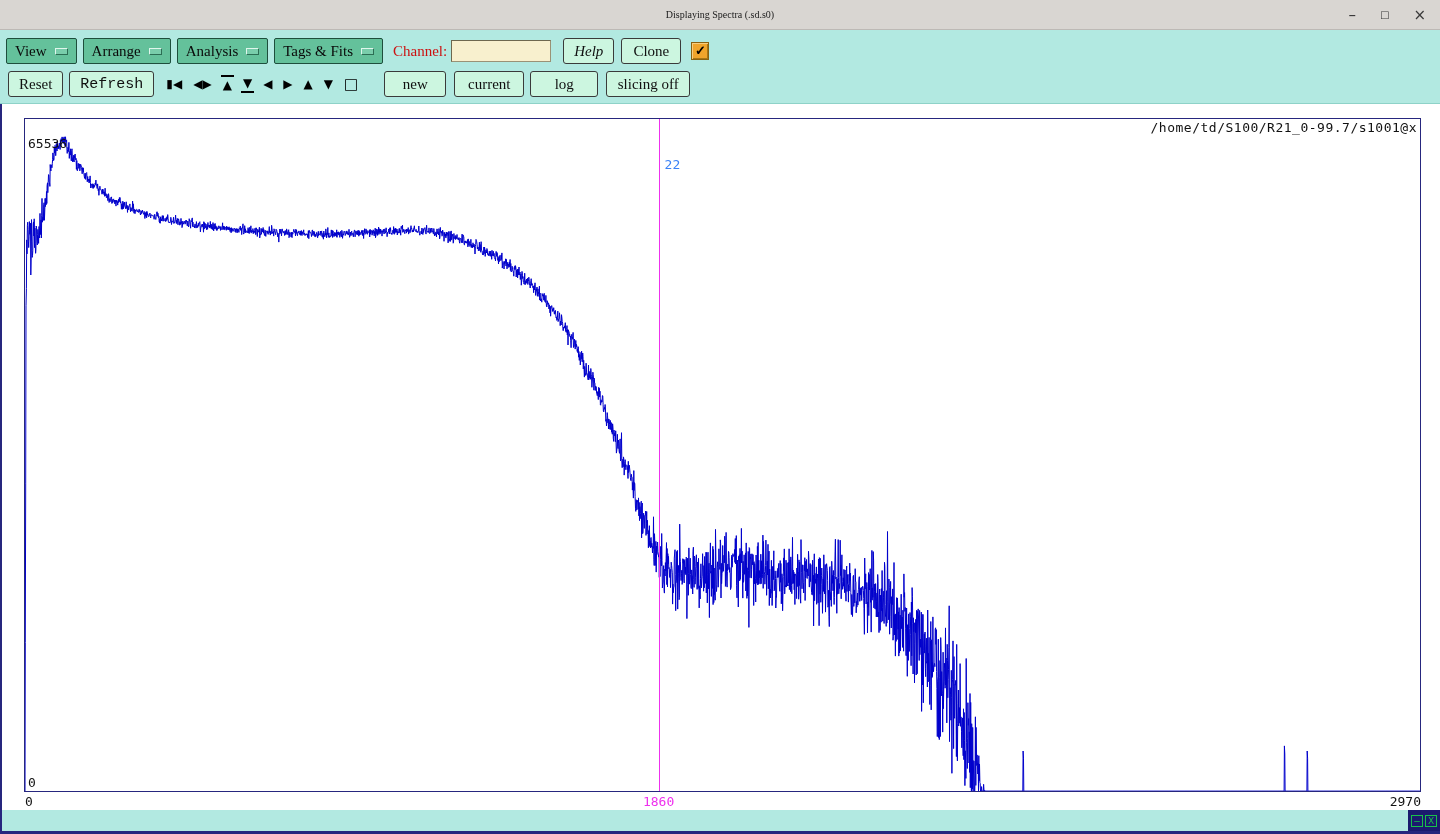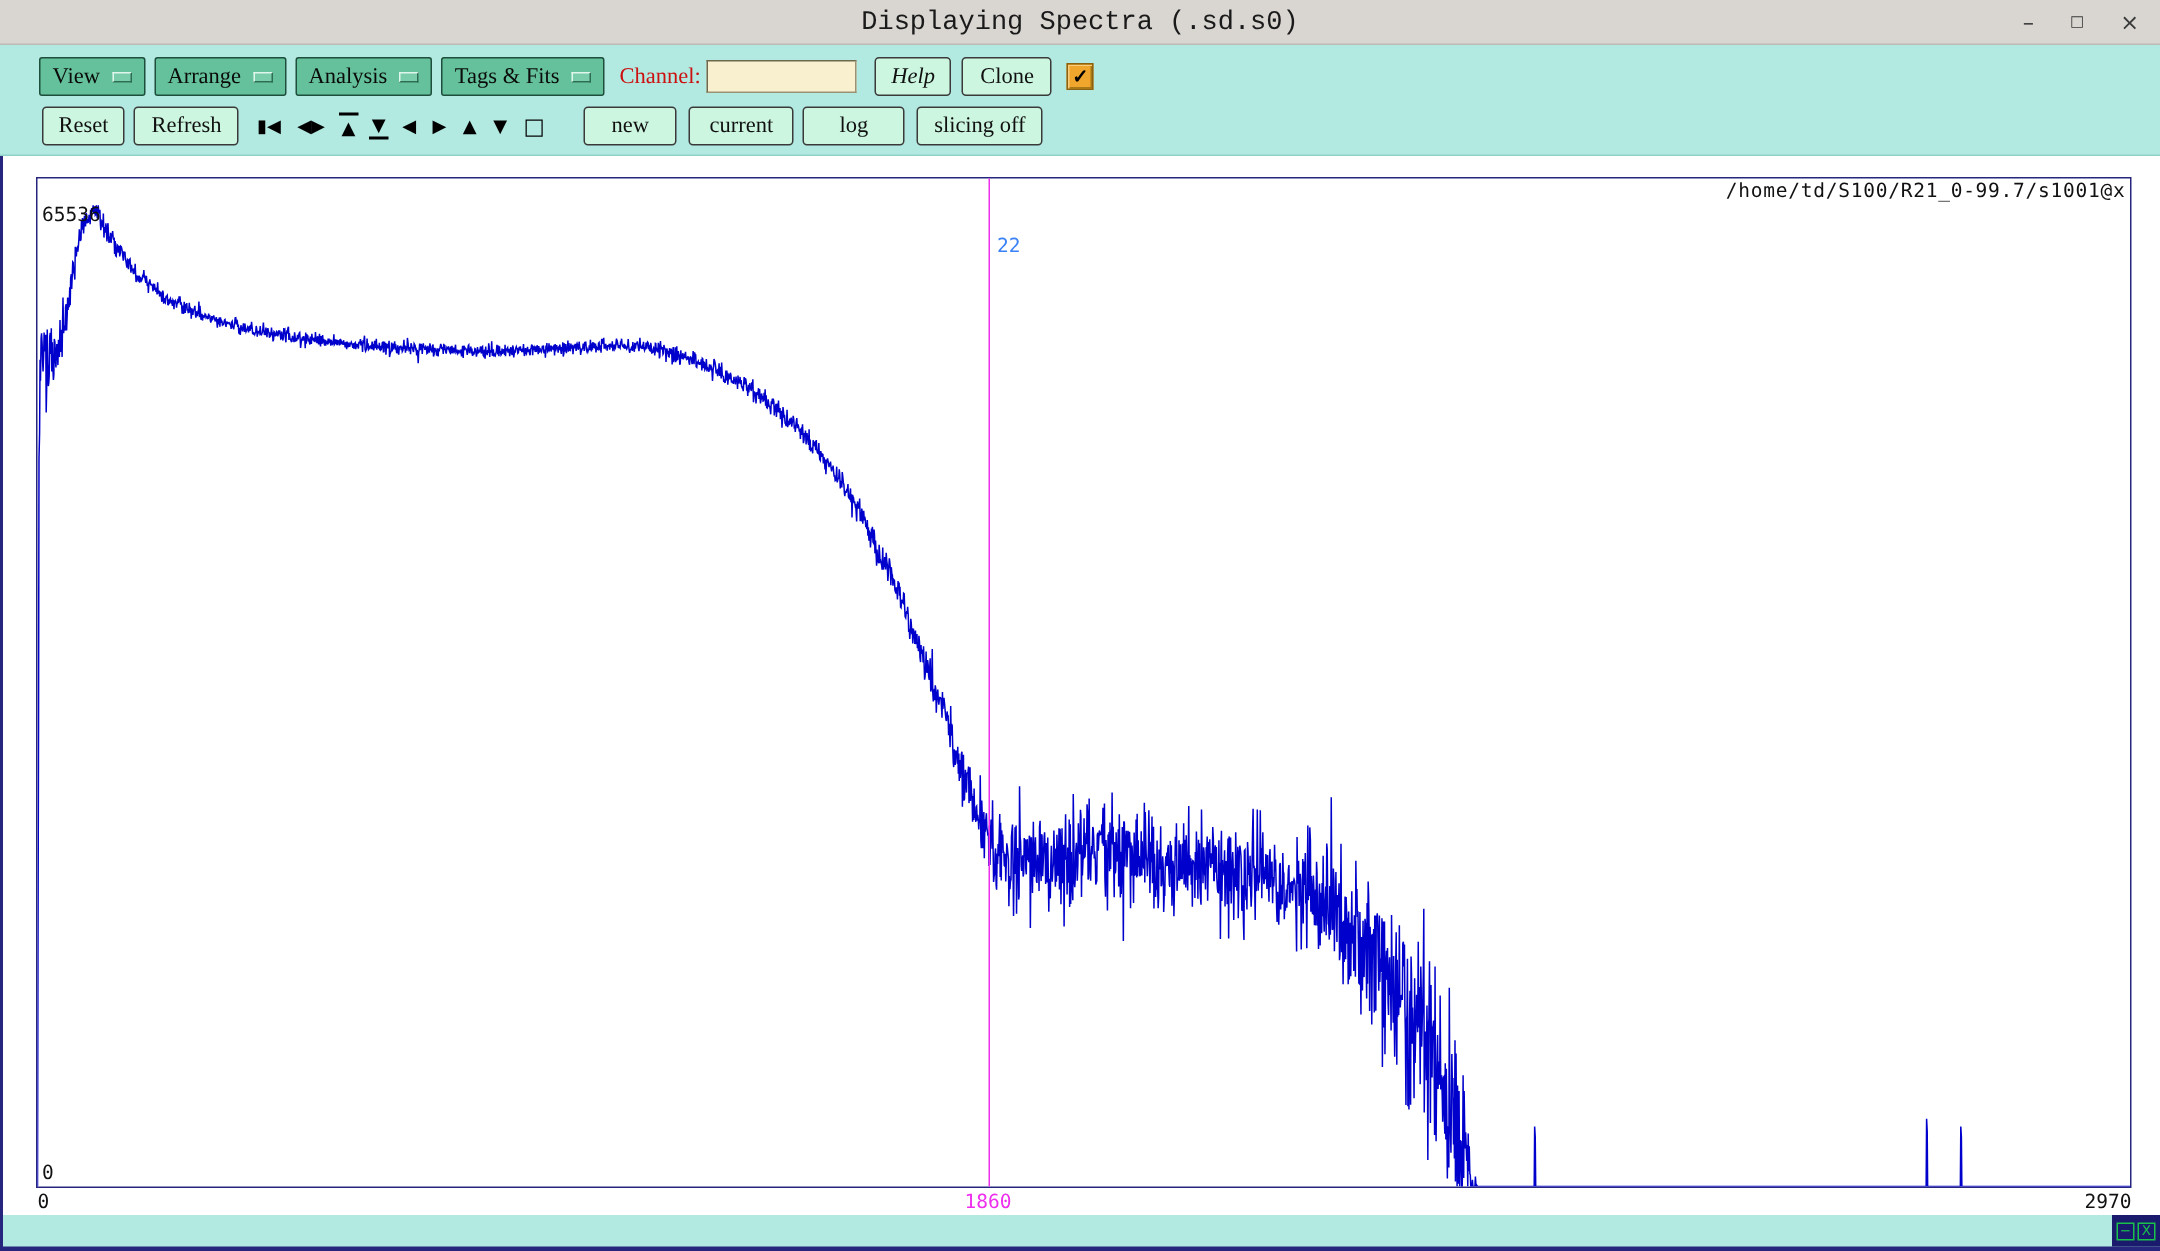--- a/index.html
+++ b/index.html
@@ -2,49 +2,49 @@
 <html><head>
 <meta charset="utf-8">
 <style>
   *{margin:0;padding:0;box-sizing:border-box;}
   html,body{width:1440px;height:834px;}
   body{position:relative;background:#ffffff;overflow:hidden;font-family:"Liberation Serif",serif;}
 
   
   .titlebar{position:absolute;left:0;top:0;width:1440px;height:30px;background:#d9d6d2;
     border-bottom:1px solid #bdb9b5;display:flex;align-items:center;}
-  .title{flex:1;text-align:center;font-family:Liberation Mono, monospace;font-size:18px;color:#1a1a1a;}
+  .title{flex:1;text-align:center;font-family:Liberation Serif, serif;font-size:10px;color:#1a1a1a;}
   .win-controls{position:absolute;right:14px;top:0;height:30px;display:flex;align-items:center;gap:24px;color:#3a3a3a;}
   .winbtn{font-family:"DejaVu Sans",sans-serif;font-size:15px;line-height:1;cursor:pointer;}
   .winbtn.max{font-size:10px;}
 
   
   .toolbar{position:absolute;left:0;top:30px;width:1440px;height:74px;background:#b2e9e1;
     border-bottom:1px solid #8ed2c8;}
-  .trow{position:absolute;left:0;width:1440px;height:28px;display:flex;align-items:center;padding-left:20px;}
+  .trow{position:absolute;left:0;width:1440px;height:28px;display:flex;align-items:center;}
   .row1{top:7px;}
   .row2{top:40px;align-items:center;}
   .menubtn{height:26px;margin-left:6px;background:#64c19b;border:1px solid #1e4e3c;border-radius:2px;
     display:flex;align-items:center;gap:8px;padding:0 8px;font-family:"Liberation Serif",serif;
     font-size:15px;color:#0a0a0a;cursor:pointer;}
   .menu-ind{width:13px;height:7px;background:#79cdab;border-top:1px solid #dff6ec;border-left:1px solid #dff6ec;
     border-right:1px solid #2c6e54;border-bottom:1px solid #2c6e54;}
   .btn{height:26px;background:#ccf6e0;border:1px solid #3a3a3a;border-radius:3px;
     font-family:"Liberation Serif",serif;font-size:15px;color:#101010;padding:0 10px;cursor:pointer;text-align:center;}
   .channel-label{color:#cc1111;font-size:15px;margin-left:10px;}
   .channel-input{width:100px;height:22px;background:#f8f0ce;border:1px solid #9a9276;
     border-top-color:#6e684f;border-left-color:#6e684f;font-family:"DejaVu Sans Mono",monospace;
     font-size:13px;padding:0 4px;margin-left:4px;}
   .help-btn{margin-left:12px;min-width:44px;font-style:italic;}
   .clone-btn{margin-left:7px;min-width:60px;}
   .checkbox{width:18px;height:18px;margin-left:10px;background:#f0a52c;border:1px solid #8a6211;
     display:flex;align-items:center;justify-content:center;font-weight:bold;font-size:13px;color:#000;
     cursor:pointer;box-shadow:inset 1px 1px 0 #f8cd7e, inset -1px -1px 0 #a87716;}
   .reset-btn{margin-left:8px;min-width:54px;}
-  .refresh-btn{margin-left:6px;min-width:70px;}
+  .refresh-btn{margin-left:6px;min-width:70px;font-family:Liberation Mono, monospace;}
   .navgroup{display:flex;align-items:center;gap:7px;margin-left:10px;}
   .navbtn{background:transparent;border:none;font-family:"DejaVu Sans",sans-serif;font-size:12px;
     color:#000;cursor:pointer;padding:2px 2px;line-height:1;}
   .navgroup .navbtn:nth-child(3){border-top:2px solid #000;}
   .navgroup .navbtn:nth-child(4){border-bottom:2px solid #000;}
   .navgroup .navbtn:nth-child(9){font-weight:bold;font-size:15px;}
   .new-btn{margin-left:24px;min-width:62px;}
   .current-btn{margin-left:8px;min-width:70px;}
   .log-btn{margin-left:6px;min-width:68px;}
   .slicing-btn{margin-left:8px;min-width:84px;}

